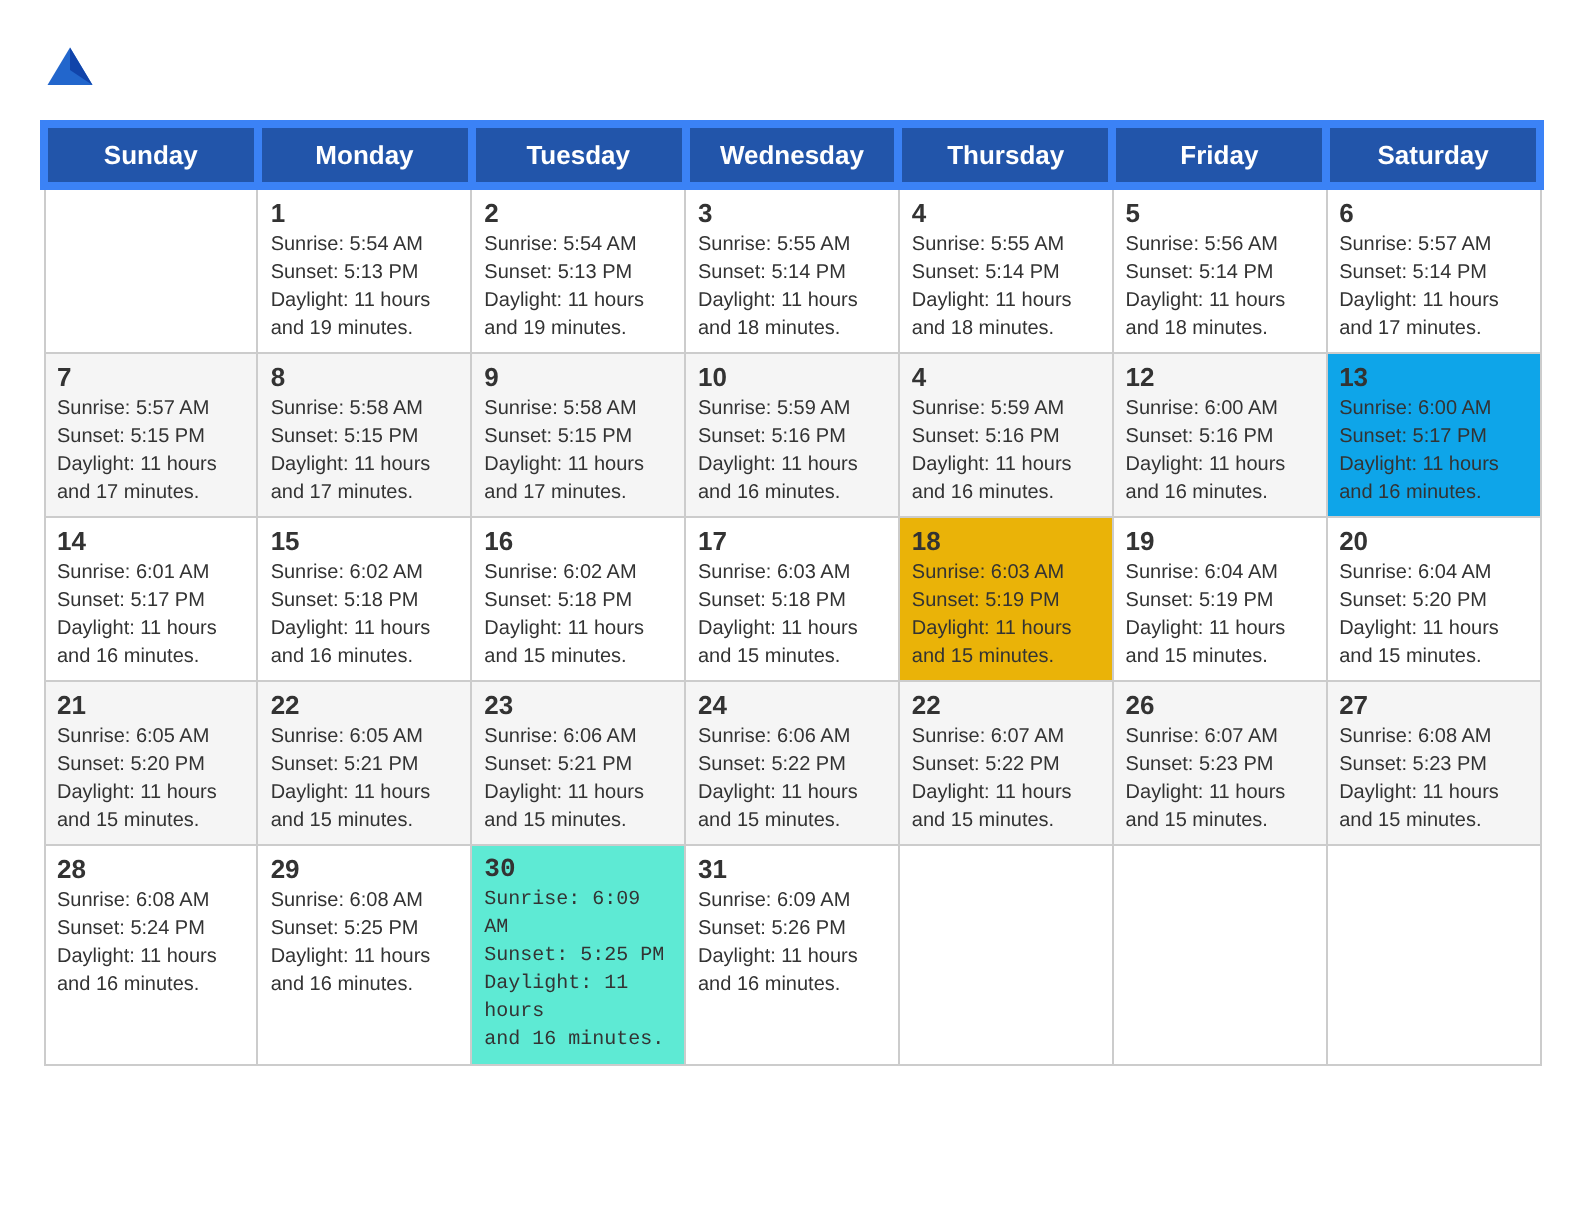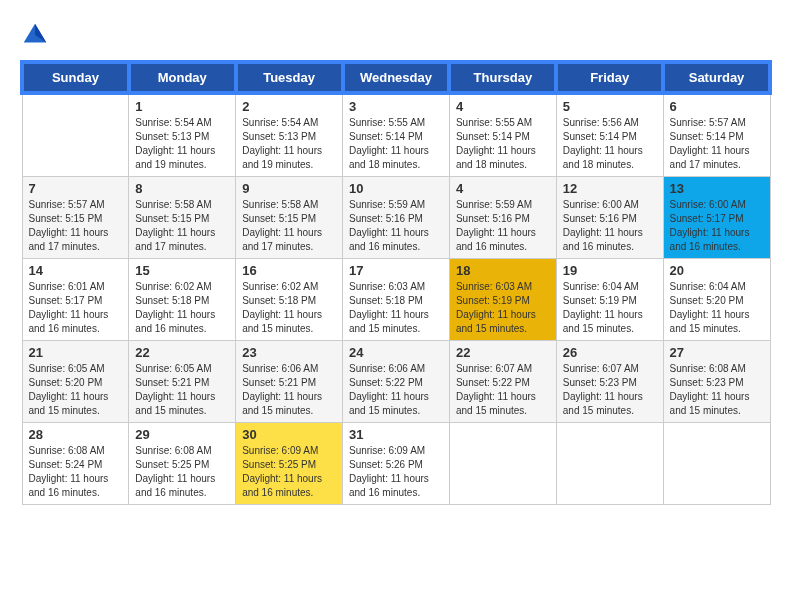--- a/index.html
+++ b/index.html
@@ -328,21 +328,21 @@
 Daylight: 11 hours
 and 16 minutes.</div>
         </td>
         <td style="background-color: rgb(255, 255, 255);">
           <span class="day-number">29</span>
           <div class="cell-info" style="white-space: pre-line;">Sunrise: 6:08 AM
 Sunset: 5:25 PM
 Daylight: 11 hours
 and 16 minutes.</div>
         </td>
-        <td style="background-color: #fde047;">
+        <td style="background-color: #5eead4; font-family: Liberation Mono, monospace;">
           <span class="day-number">30</span>
           <div class="cell-info" style="white-space: pre-line;">Sunrise: 6:09 AM
 Sunset: 5:25 PM
 Daylight: 11 hours
 and 16 minutes.</div>
         </td>
         <td style="background-color: rgb(255, 255, 255);">
           <span class="day-number">31</span>
           <div class="cell-info" style="white-space: pre-line;">Sunrise: 6:09 AM
 Sunset: 5:26 PM

